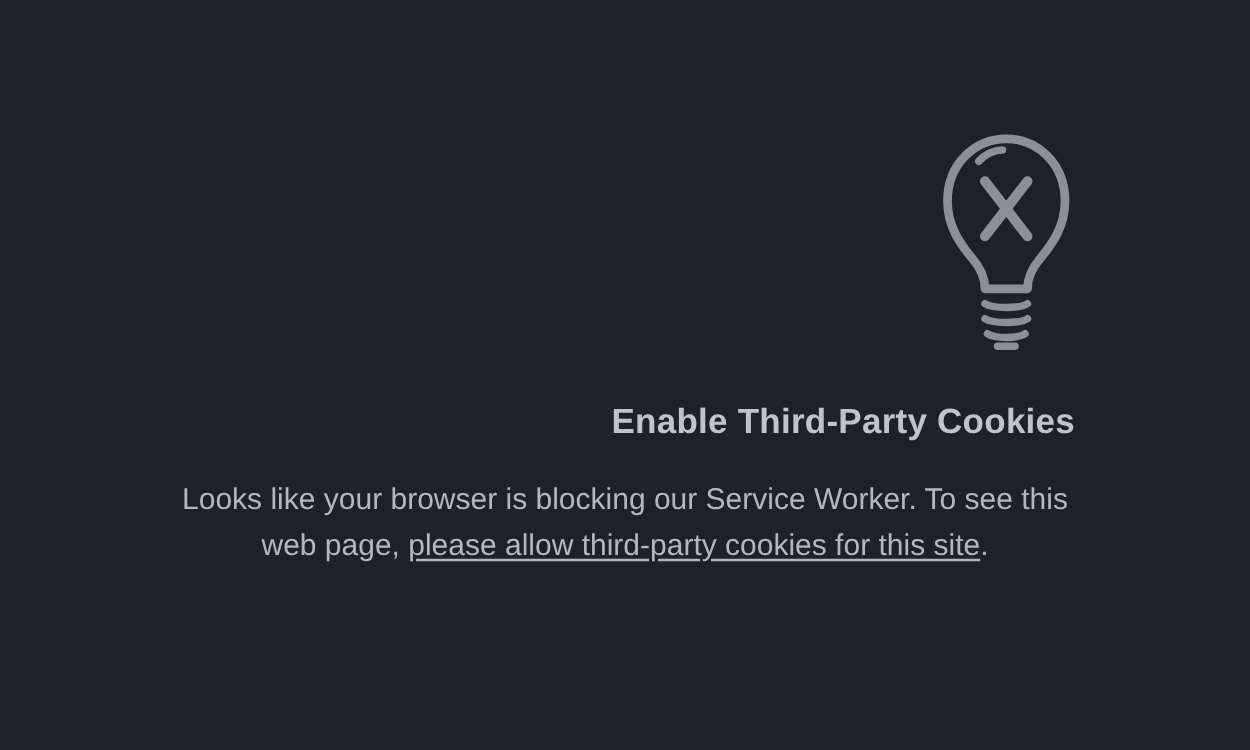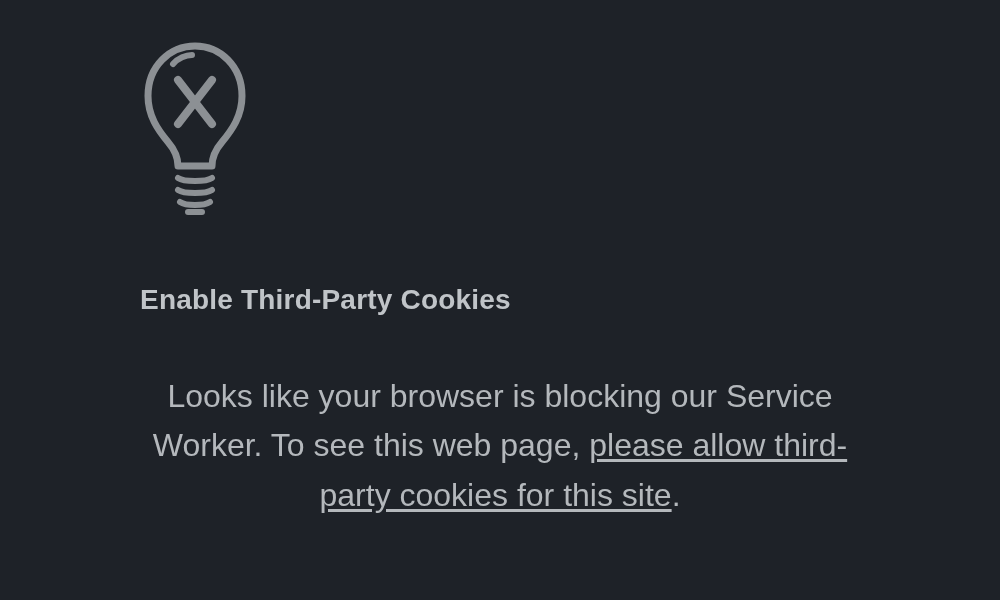--- a/index.html
+++ b/index.html
@@ -14,45 +14,44 @@
       display: flex;
       flex-direction: column;
       align-items: center;
       justify-content: center;
       font-family: -apple-system, BlinkMacSystemFont, "Segoe UI", Helvetica, Arial, sans-serif;
       overflow: hidden;
     }
     .container {
       display: flex;
       flex-direction: column;
-      align-items: flex-start;
+      align-items: flex-end;
       text-align: center;
       max-width: 800px;
       padding: 0 40px;
       transform: translateY(-20px);
-      gap: 28px;
     }
     .icon-wrap {
       margin-bottom: 36px;
     }
     .icon-wrap svg {
       width: 110px;
       height: 180px;
       display: block;
     }
     h1 {
       color: #c0c4c8;
       font-size: 28px;
       font-weight: 600;
       margin-bottom: 28px;
       letter-spacing: 0.2px;
     }
     p {
       color: #b4b8bc;
-      font-size: 32px;
+      font-size: 24px;
       line-height: 1.55;
       font-weight: 400;
     }
     p a {
       color: #b4b8bc;
       text-decoration: underline;
       text-underline-offset: 3px;
       cursor: pointer;
     }
   </style>

